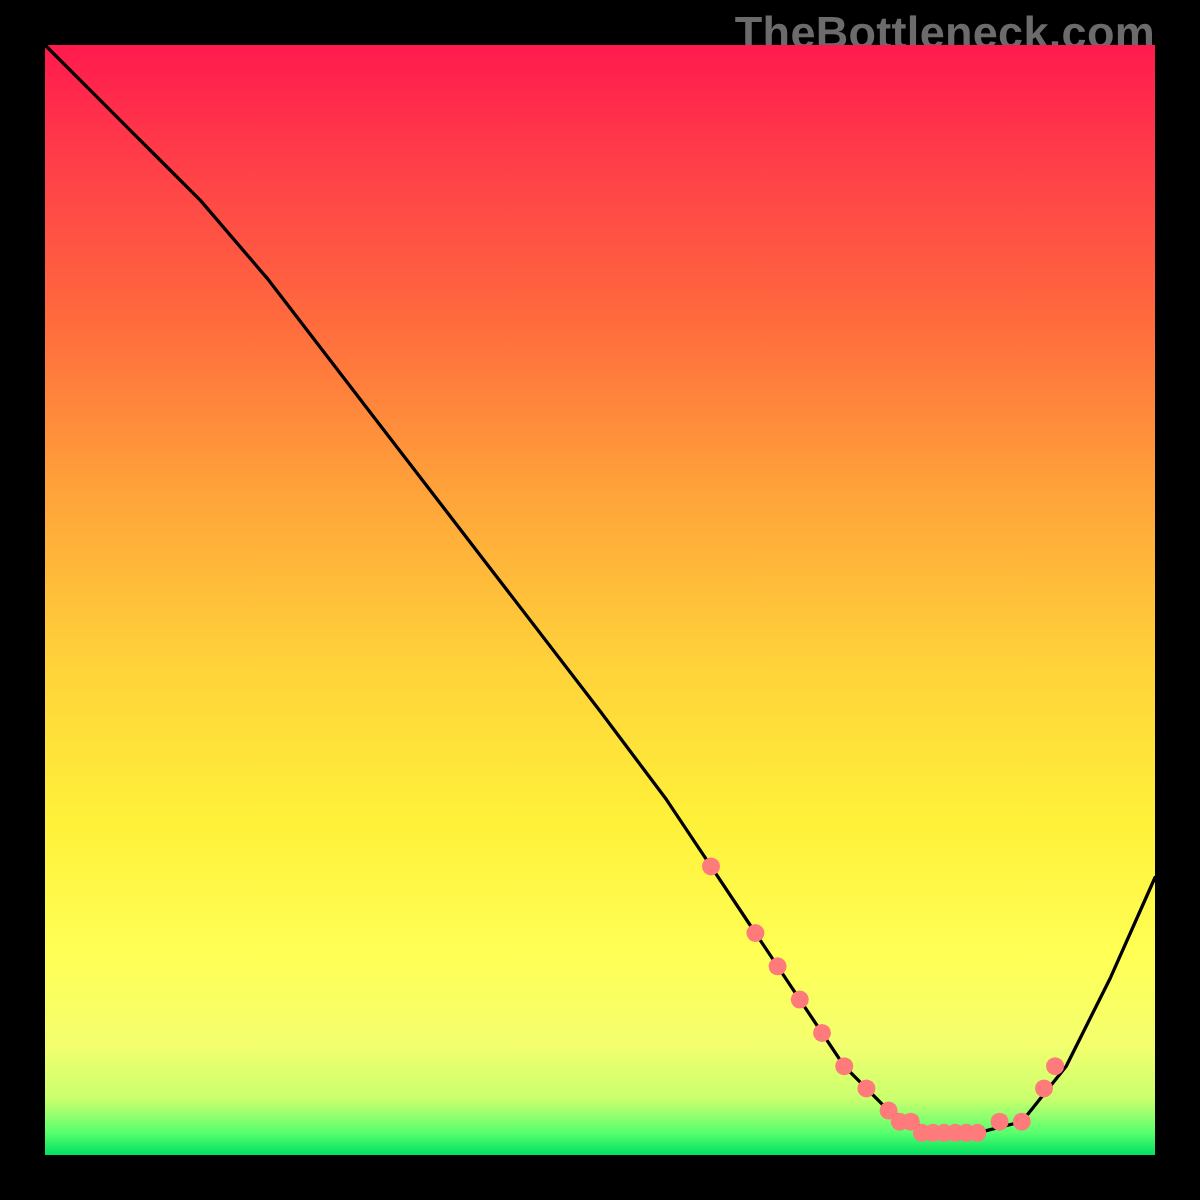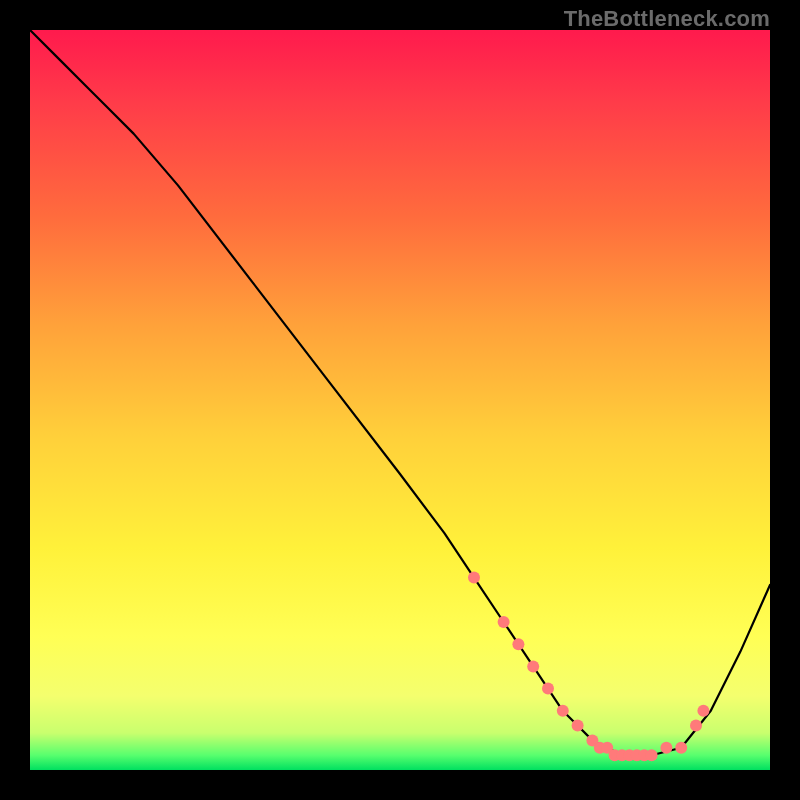--- a/index.html
+++ b/index.html
@@ -37,21 +37,21 @@
         #c9ff6e 95%,
         #58ff6e 98%,
         #00e060 100%
       );
   }
   .watermark {
     position: absolute;
     top: 6px;
     right: 30px;
     color: #6b6b6b;
-    font-size: 22px;
+    font-size: 30px;
     font-weight: 600;
     letter-spacing: 0.2px;
     user-select: none;
   }
   svg.curve {
     position: absolute;
     left: 0; top: 0;
     width: 740px; height: 740px;
     overflow: visible;
   }

